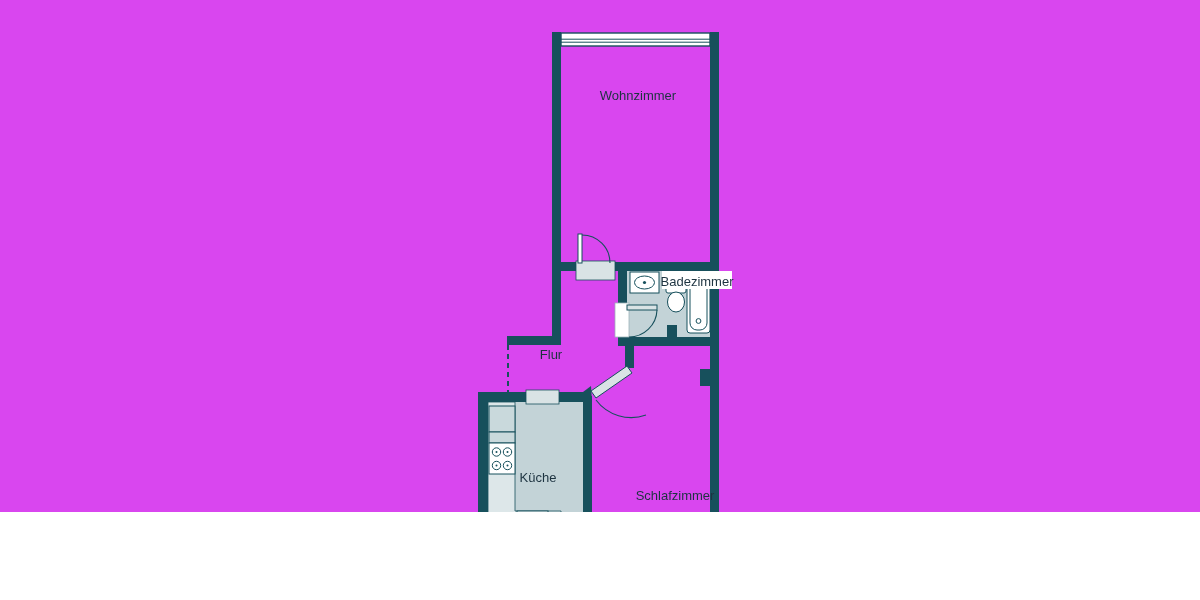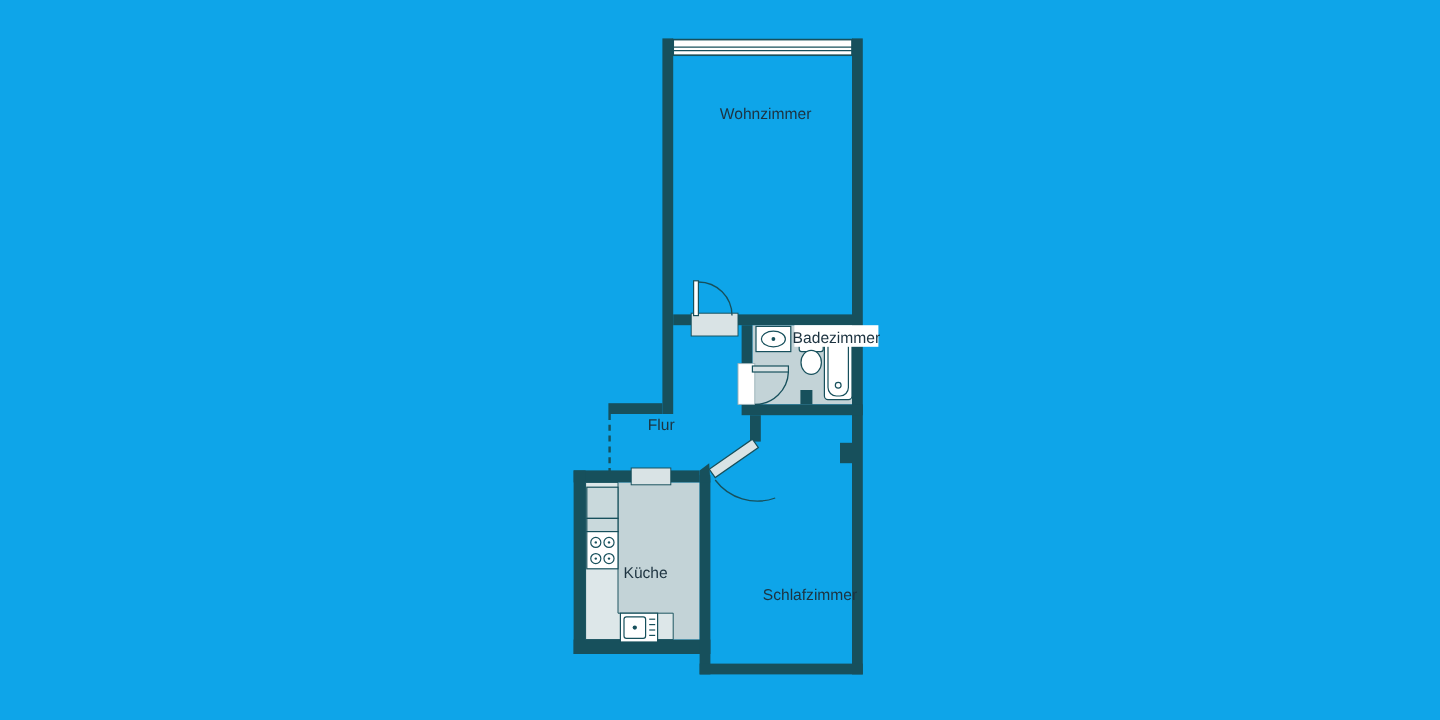--- a/index.html
+++ b/index.html
@@ -1,16 +1,16 @@
 <!DOCTYPE html>
 <html><head>
 <meta charset="utf-8">
 <style>
   html,body{margin:0;padding:0;background:#ffffff;}
-  .stage{position:relative;width:1200px;height:600px;background:#0ea5e9;overflow:hidden;}
+  .stage{position:relative;width:1200px;height:512px;background:#d946ef;overflow:hidden;}
   svg{display:block;}
   .wall{stroke:none;}
   .fixture{fill:#ffffff;stroke:#17505c;stroke-width:1;}
   .fixture-line{fill:none;stroke:#17505c;stroke-width:1;}
   .threshold{stroke:#17505c;stroke-width:0.8;}
   .threshold-light{fill:#ffffff;stroke:#9db3b9;stroke-width:0.8;}
   .door-leaf{stroke:#17505c;stroke-width:1;}
   .door-arc{fill:none;stroke:#17505c;stroke-width:1.1;}
   .dashed{fill:none;stroke:#17505c;stroke-width:2;stroke-dasharray:5 4;}
   .counter{stroke:#17505c;stroke-width:0.8;}

